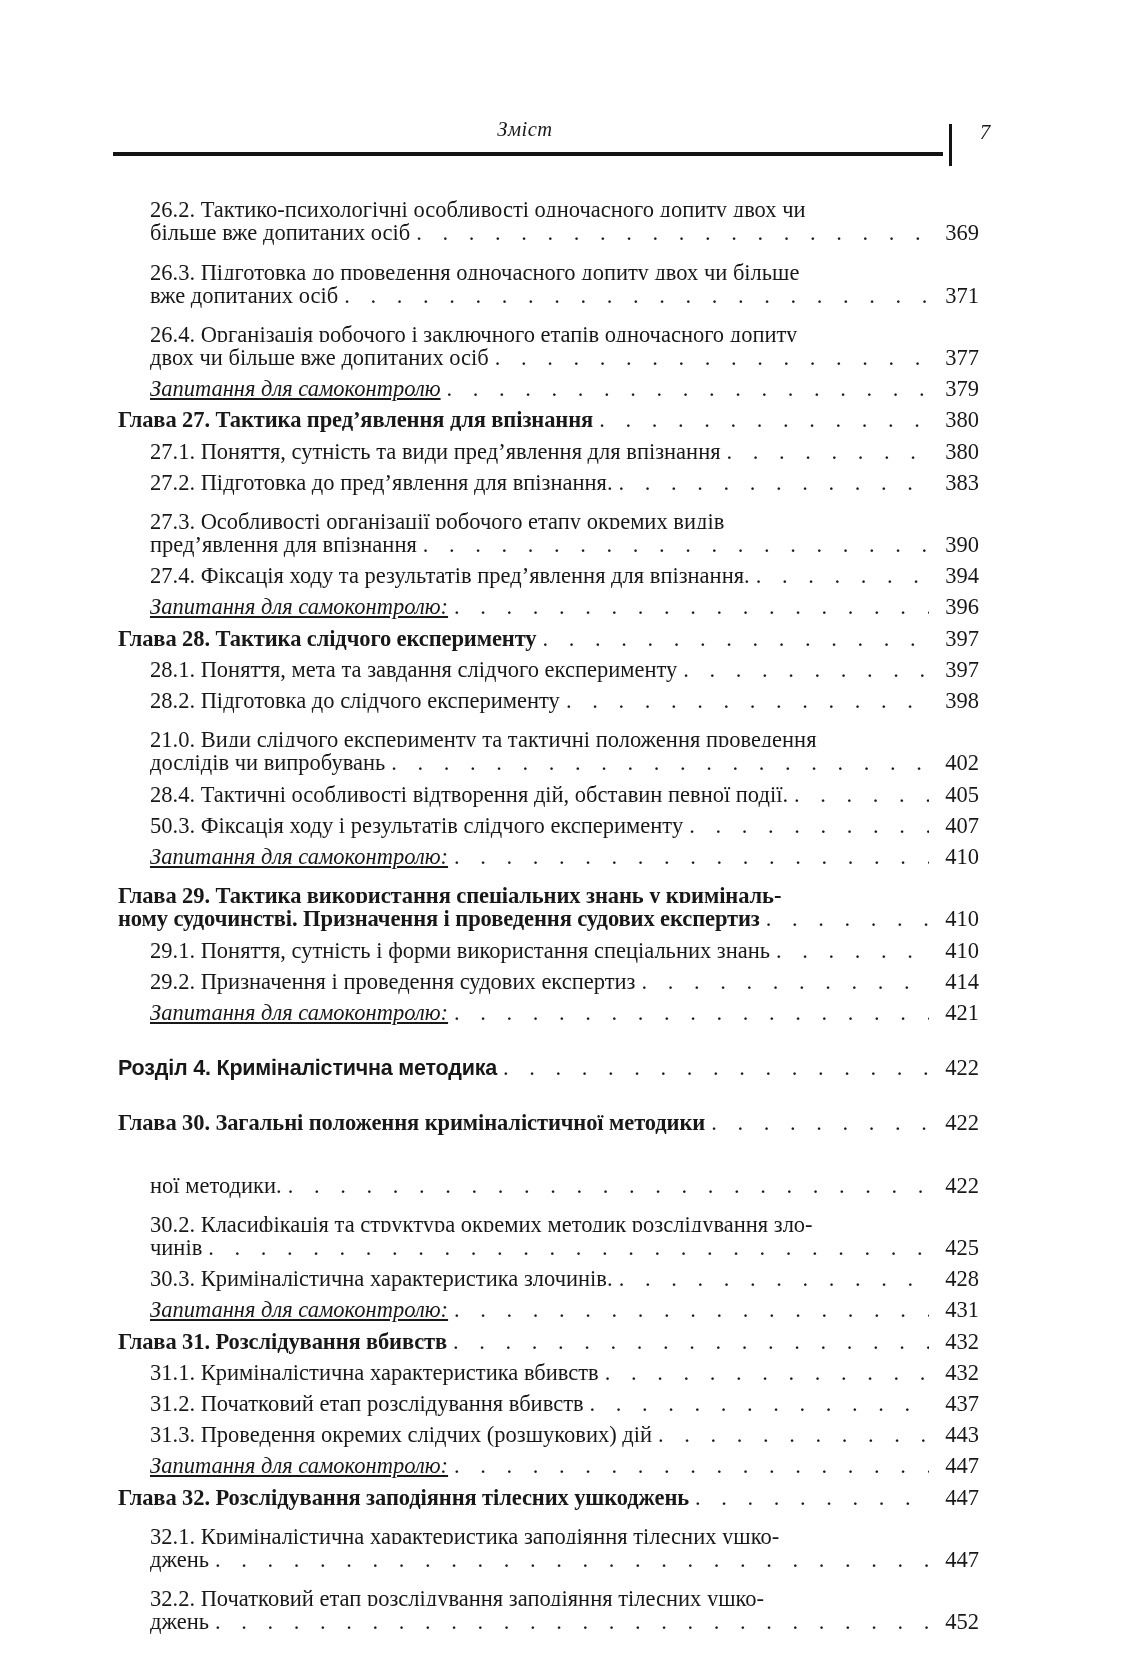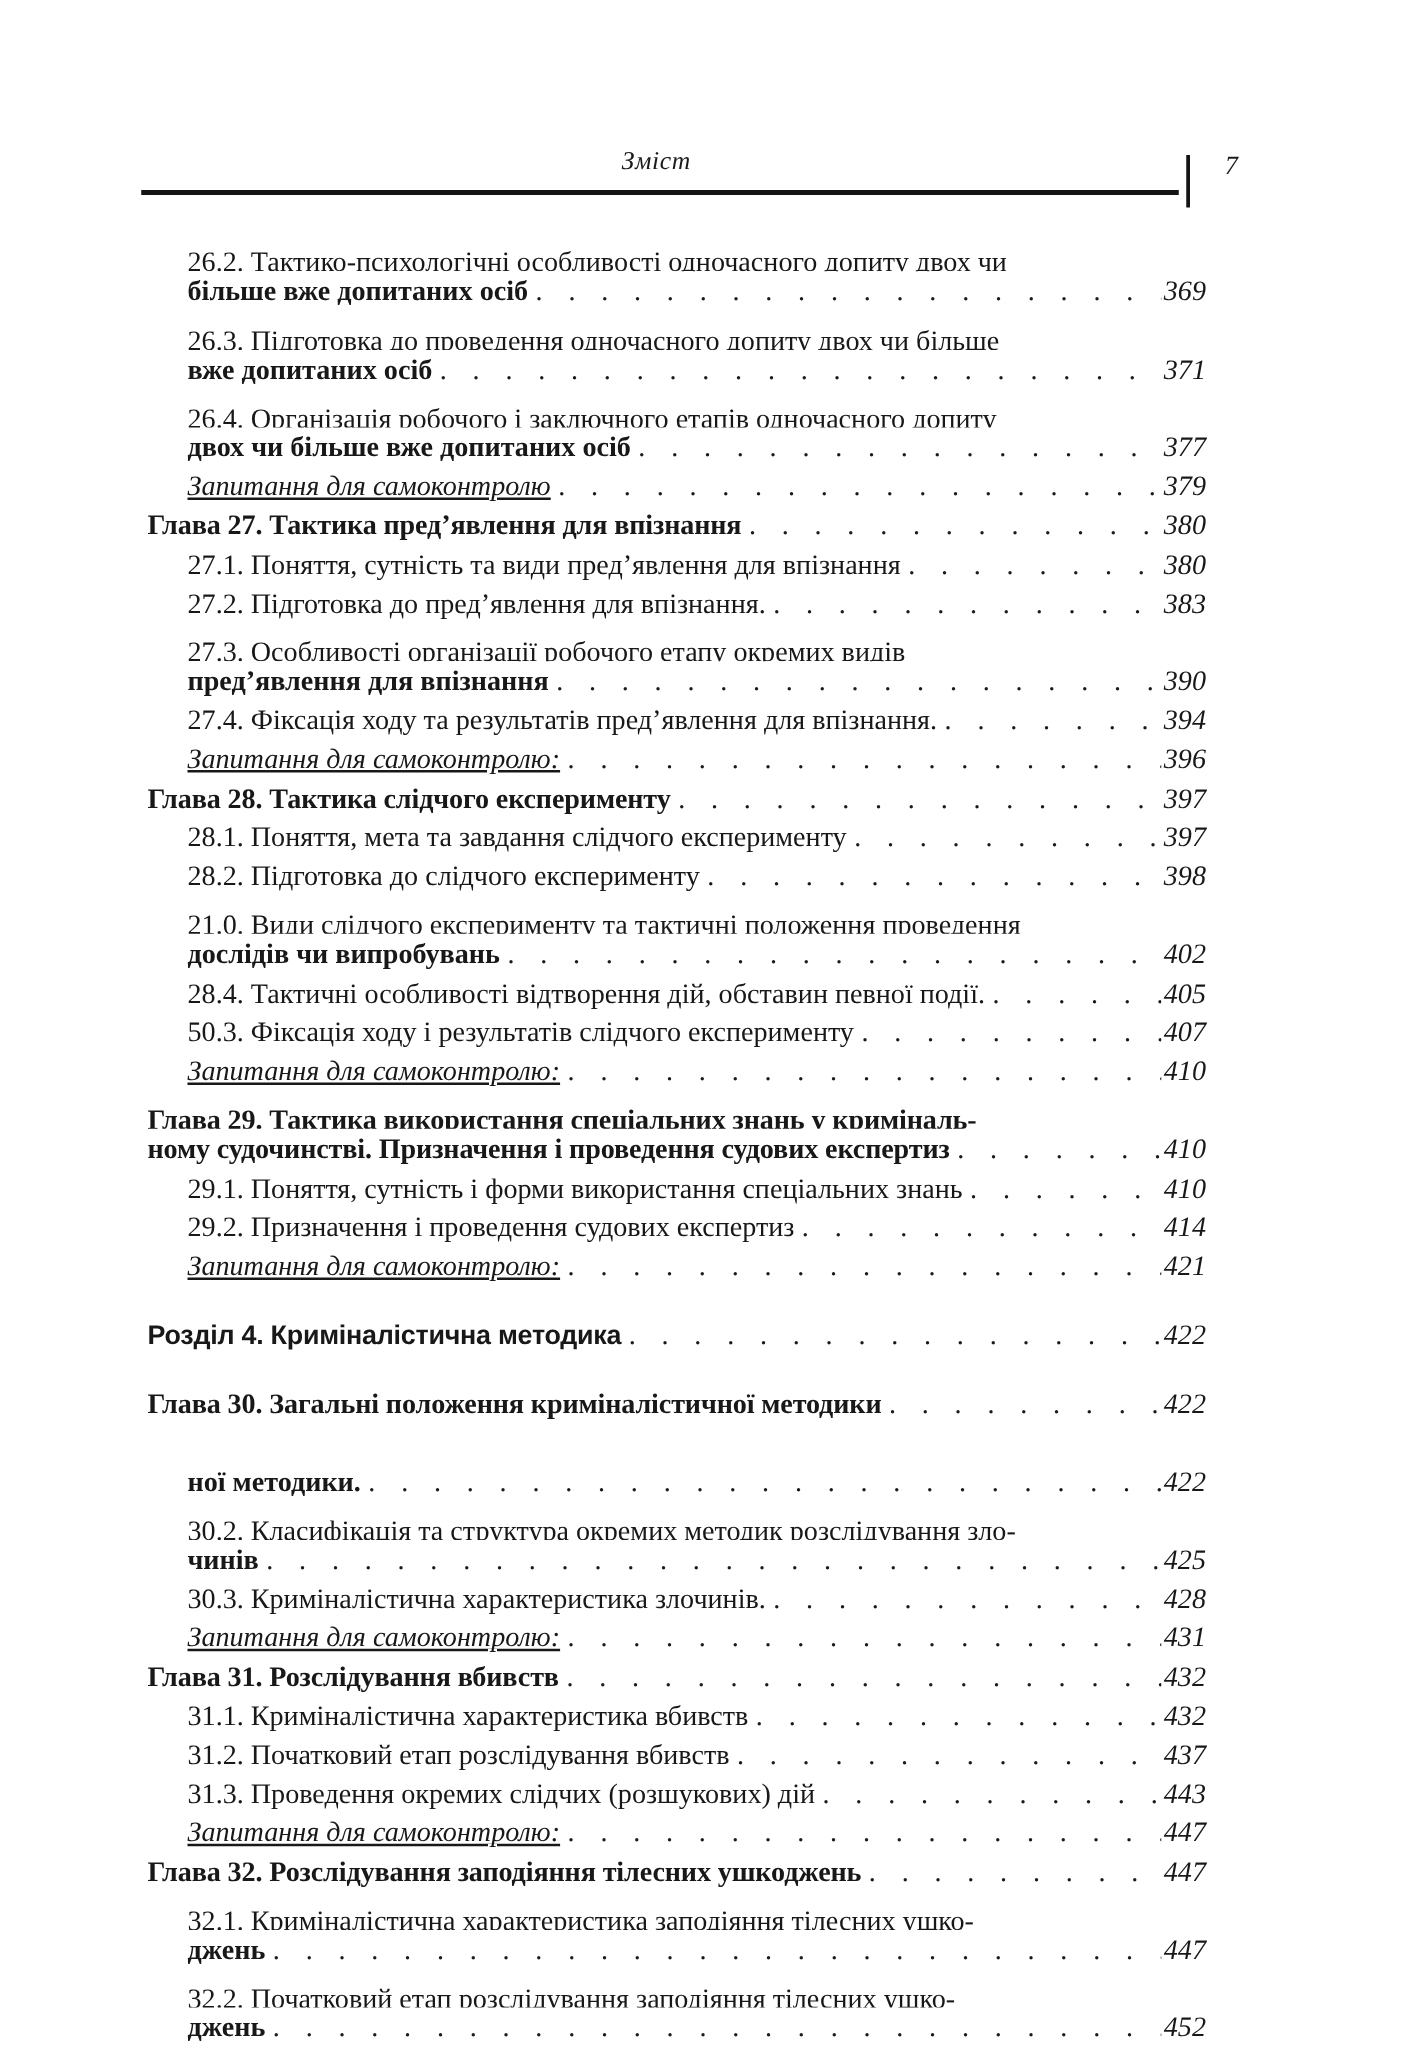--- a/index.html
+++ b/index.html
@@ -117,33 +117,32 @@
     margin-right: 2px;
   }
   .leader::before {
     content: ". . . . . . . . . . . . . . . . . . . . . . . . . . . . . . . . . . . . . . . . . . . . . . . . . . . . . . . . . . . . . . . . . . . . . . . . . . . . . .";
   }
   .leader.none::before { content: ""; }
 
   .pg {
     flex: 0 0 auto;
     width: 62px;
-    text-align: left;
+    text-align: center;
     font-size: 22.5px;
     line-height: 31.2px;
     color: #181818;
     font-family: "Liberation Serif", "DejaVu Serif", serif;
-    font-style: italic;
   }
   .pg.empty { visibility: hidden; }
 
   
   .lvl-chapter .txt { margin-left: 5px; }
   .lvl-section .txt { margin-left: 37px; }
-  .lvl-cont    .txt { margin-left: 37px; font-weight: bold; }
+  .lvl-cont    .txt { margin-left: 37px; }
   .lvl-chapcont .txt { margin-left: 5px; }
   .lvl-part    .txt { margin-left: 5px; }
 
   
   .bold .txt {
     font-weight: bold;
     letter-spacing: -0.1px;
   }
   .italic .txt {
     font-style: italic;

